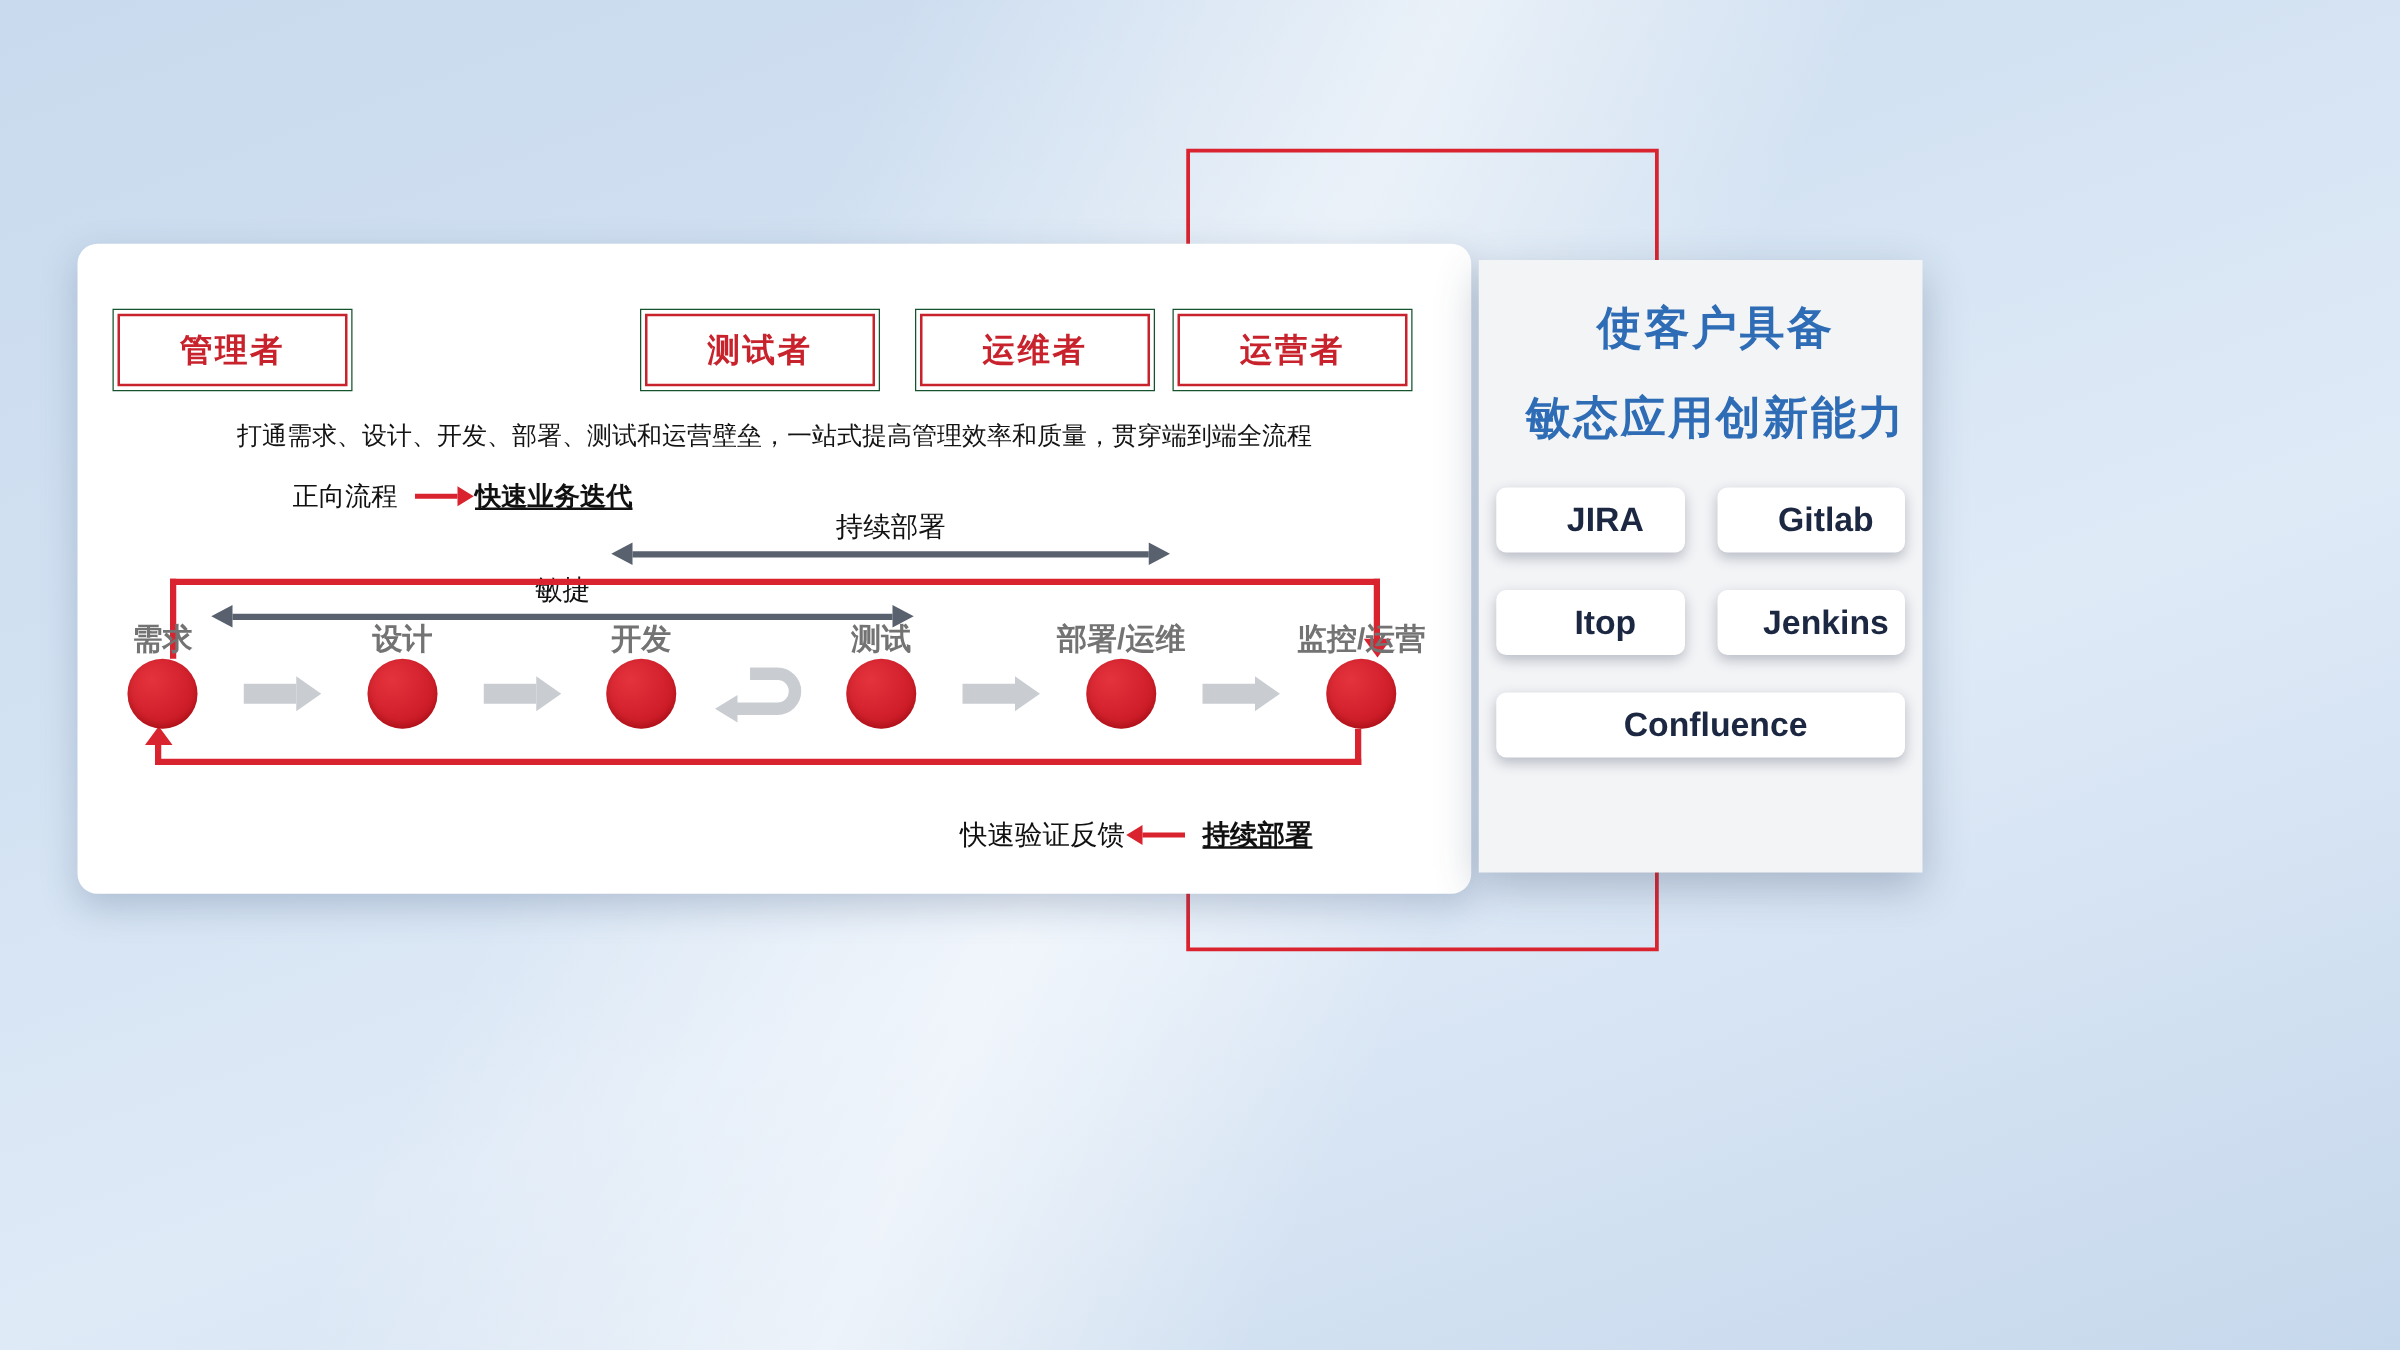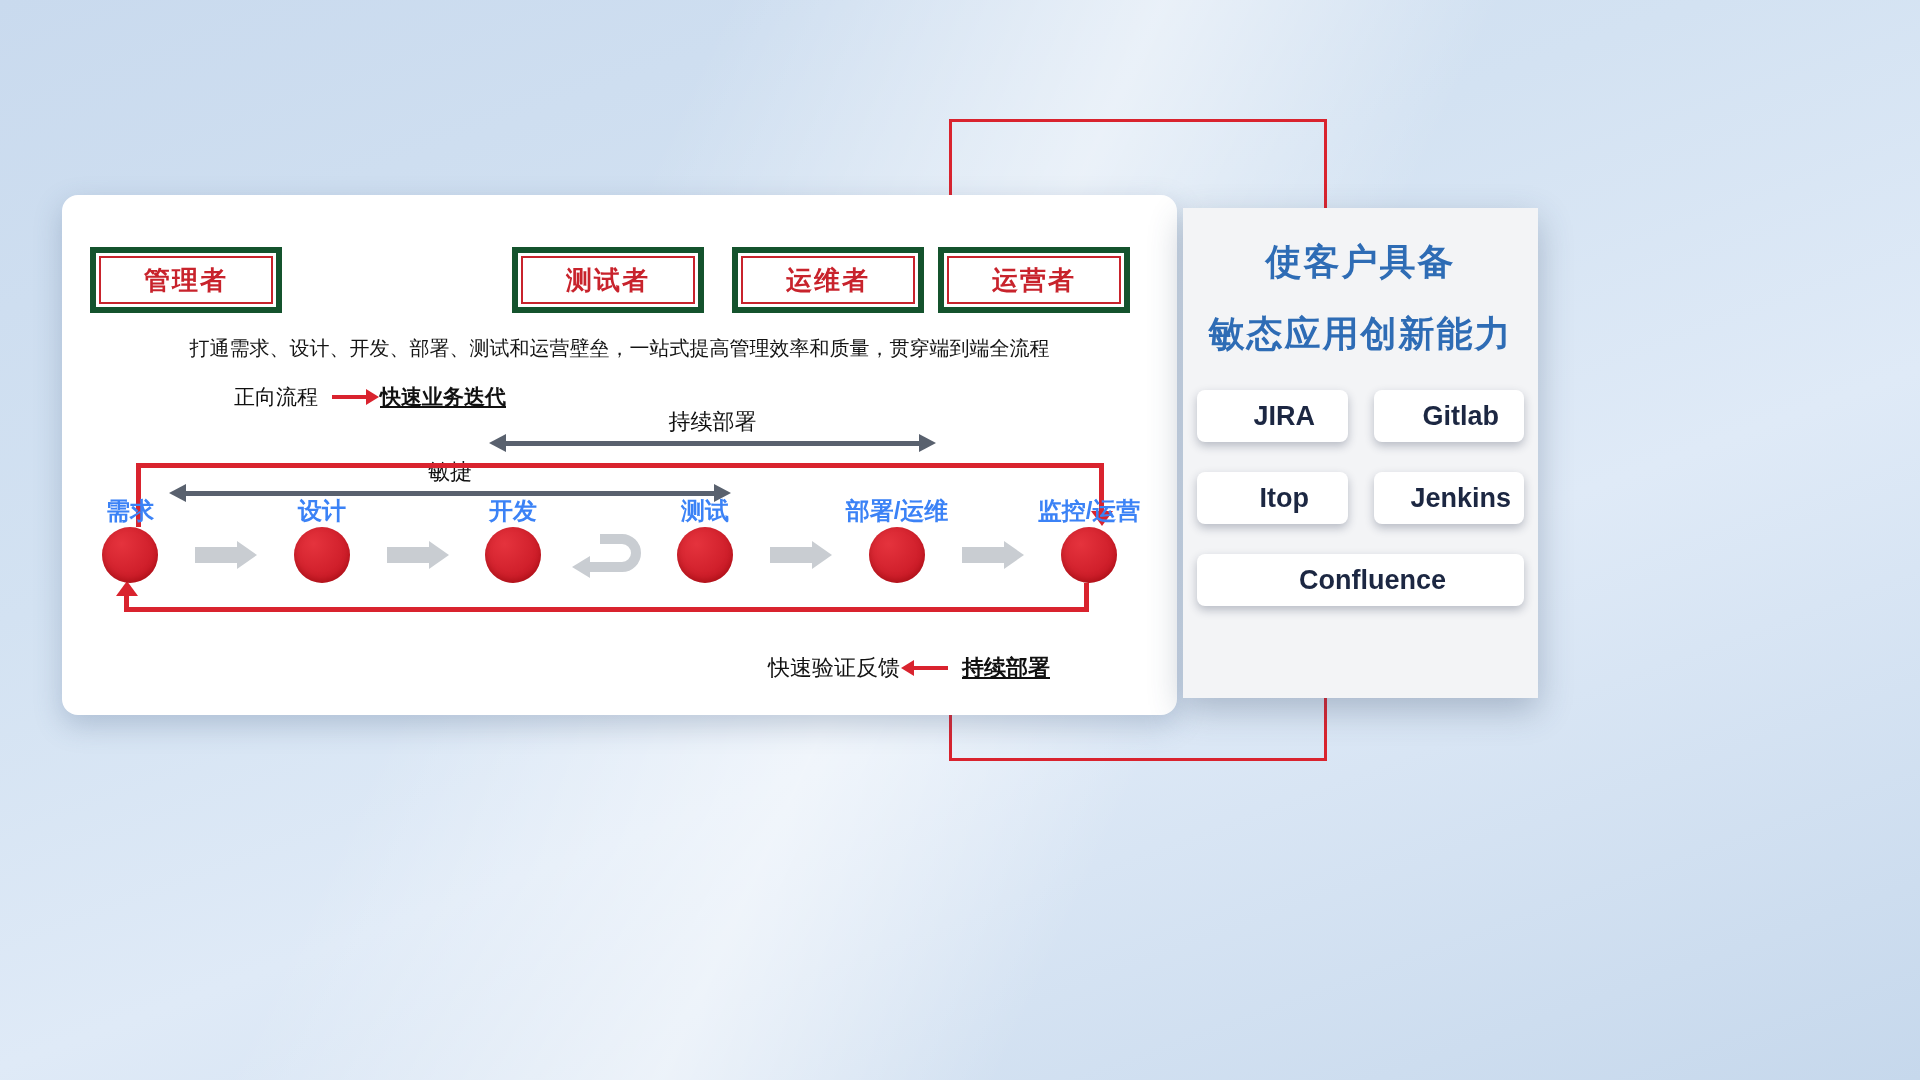--- a/index.html
+++ b/index.html
@@ -11,21 +11,21 @@
       linear-gradient(160deg, #c9daee 0%, #d3e2f2 35%, #dfeaf7 60%, #c6d8ec 100%);
   }
   .red-frame { position:absolute; left:949px; top:119px; width:378px; height:642px;
     border:3px solid #d9232e; z-index:1; }
   .card { position:absolute; left:62px; top:195px; width:1115px; height:520px;
     background:#ffffff; border-radius:16px; z-index:2;
     box-shadow:0 10px 28px rgba(70,95,130,.28); }
 
   
   .role-box { position:absolute; top:52px; width:192px; height:66px;
-    border:6px solid #14532d; background:#fff; }
+    border:1px solid #14532d; background:#fff; }
   .role-inner { position:absolute; inset:3px; border:2px solid #c8232c;
     display:flex; align-items:center; justify-content:center;
     font-size:26px; font-weight:bold; color:#c8232c; letter-spacing:2px; }
 
   .subtitle { position:absolute; top:140px; left:0; width:100%; text-align:center;
     font-size:20px; font-weight:normal; color:#141414; white-space:nowrap; }
 
   
   .legend { position:absolute; display:flex; align-items:center; gap:14px;
     font-size:21px; color:#111; }
@@ -53,32 +53,32 @@
     border-top:15px solid #d9232e; }
   .rhead-up { position:absolute; width:0; height:0;
     border-left:11px solid transparent; border-right:11px solid transparent;
     border-bottom:15px solid #d9232e; }
 
   
   .stage-circle { position:absolute; top:332px; width:56px; height:56px; border-radius:50%;
     background:radial-gradient(circle at 35% 30%, #e5333d, #c2121f);
     box-shadow:inset 0 -3px 6px rgba(120,0,0,.35); }
   .stage-label { position:absolute; top:300px; width:180px; text-align:center;
-    font-size:24px; font-weight:bold; color:#3b82f6; }
+    font-size:24px; font-weight:bold; color:#737373; }
 
   .flow-arrow { position:absolute; top:352px; width:42px; height:16px; background:#c9cdd2; }
   .flow-arrow::after { content:''; position:absolute; left:42px; top:-6px;
     border-left:20px solid #c9cdd2; border-top:14px solid transparent; border-bottom:14px solid transparent; }
   .loop-icon { position:absolute; left:508px; top:334px; }
 
   
   .panel { position:absolute; left:1183px; top:208px; width:355px; height:490px;
     background:#f3f4f6; z-index:3; box-shadow:0 12px 32px rgba(50,70,100,.30); }
   .panel-title { position:absolute; width:100%; text-align:center;
-    font-size:36px; font-weight:bold; color:#2e6cb5; letter-spacing:2px; white-space:nowrap; }
+    font-size:36px; font-weight:bold; color:#2e6cb5; letter-spacing:2px; white-space:nowrap;margin-left:12px; }
   .tools { position:absolute; left:14px; right:14px; top:182px;
     display:grid; grid-template-columns:1fr 1fr; column-gap:26px; row-gap:30px; }
   .tool { height:52px; background:#fff; border-radius:8px;
     box-shadow:0 4px 10px rgba(30,40,70,.28);
     display:flex; align-items:center; justify-content:center;
     font-size:27px; font-weight:bold; color:#1c2742;padding-left:24px; }
   .tool.wide { grid-column:1 / 3; }
 </style>
 </head>
 <body>

